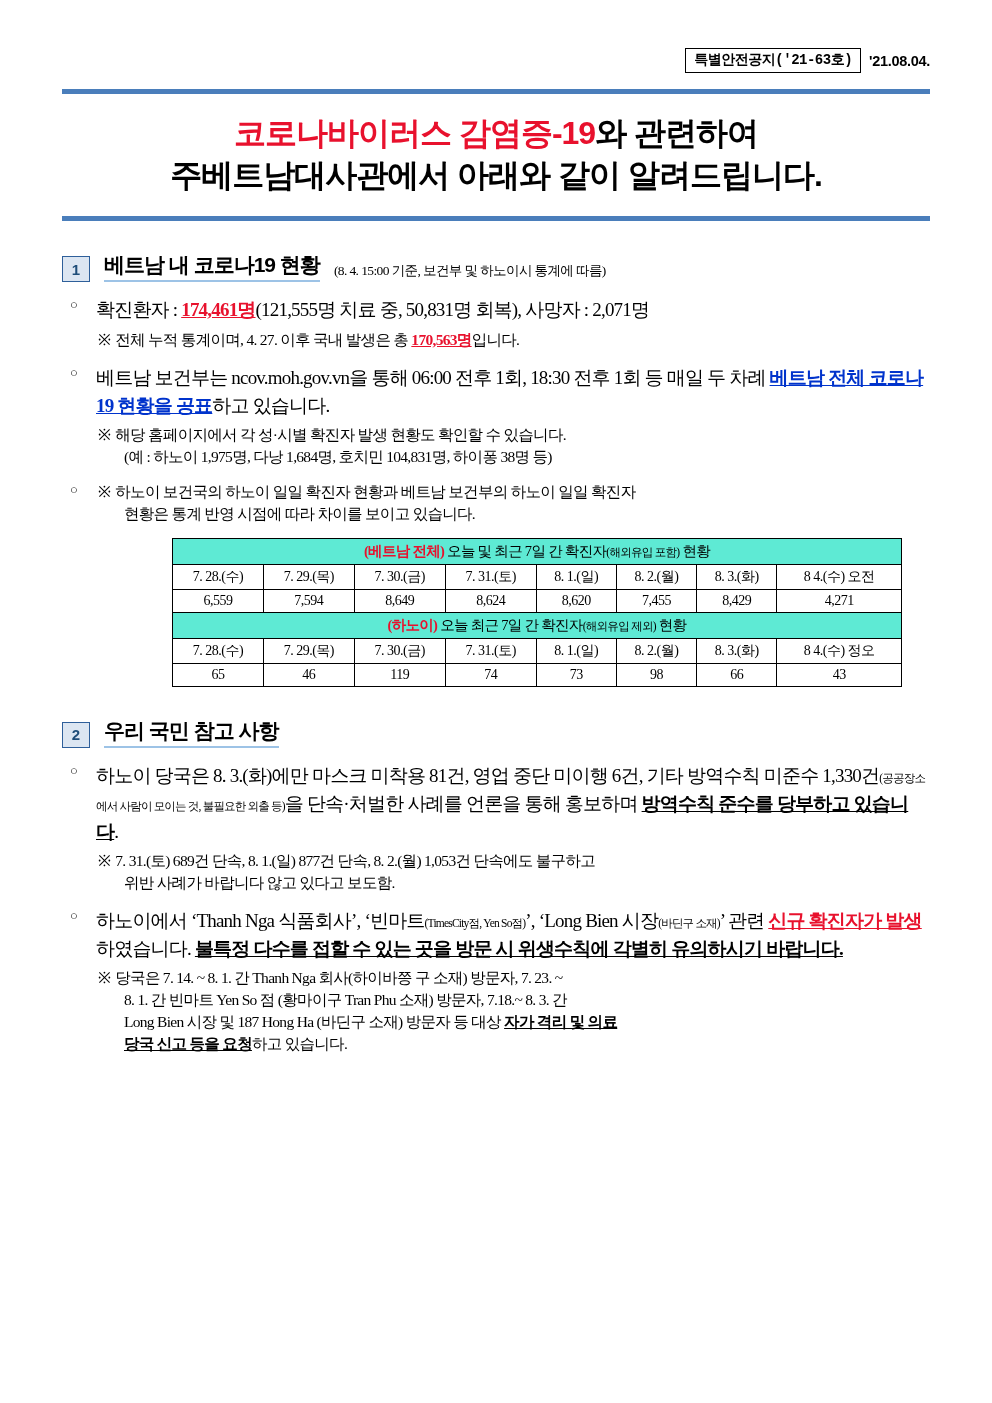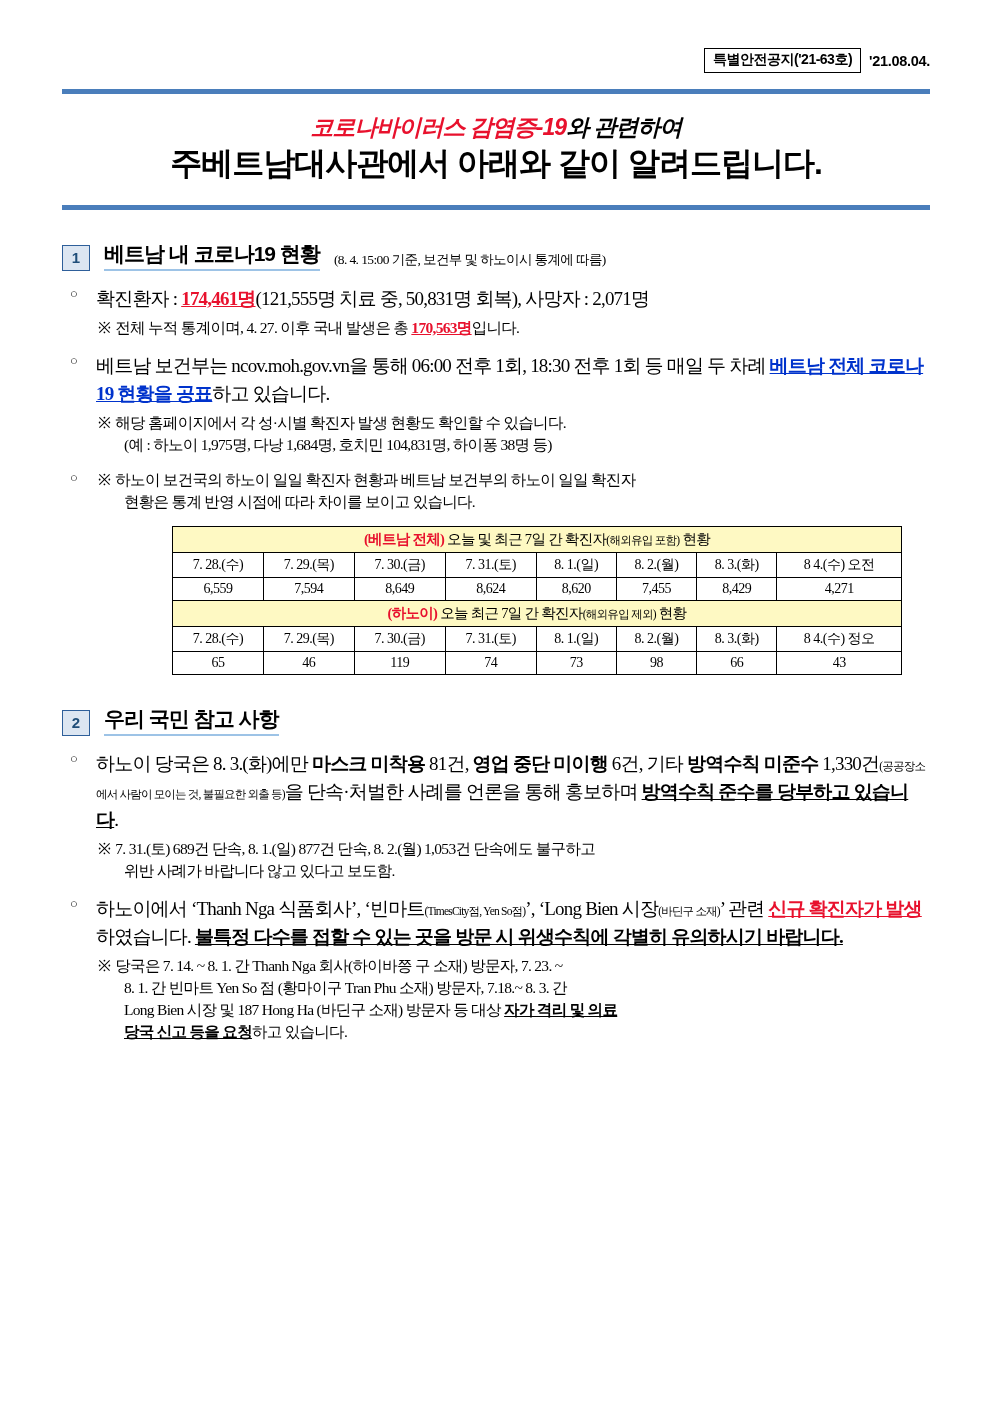--- a/index.html
+++ b/index.html
@@ -11,35 +11,35 @@
     color: #000000;
     position: relative;
     overflow: hidden;
   }
   .page { padding: 44px 62px 0 62px; box-sizing: border-box; width:992px; }
 
   
   .notice-row { display:flex; justify-content:flex-end; align-items:center; gap:8px; margin-top:4px; }
   .notice-box {
     border:1.5px solid #000; padding:2px 8px 3px 8px;
-    font-family:Liberation Sans, sans-serif;
+    font-family:Liberation Mono, monospace;
     font-weight:bold; font-size:14px; letter-spacing:-0.5px;
   }
   .notice-date {
     font-family:"Liberation Sans", sans-serif;
     font-weight:bold; font-size:14.5px; letter-spacing:-0.3px;
   }
 
   .rule-top { height:5px; background:#4a7ebb; margin-top:16px; }
   .rule-bottom { height:5px; background:#4a7ebb; margin-top:8px; }
 
   
   .title-block { text-align:center; padding:18px 0 12px 0; }
   .title-line { font-family:"Liberation Sans", sans-serif; font-weight:bold; letter-spacing:-1px; line-height:1.32; }
-  .t1 { font-size:23px;font-style:italic; }
+  .t1 { font-size:32px; }
   .t1 .red { color:#e8112d; }
   .t1 .blk { color:#000; }
   .t2 { font-size:32px; color:#000; }
 
   
   .sec { margin-top:30px; display:flex; align-items:flex-end; gap:14px; }
   .sec-num {
     width:28px; height:26px; background:#dce6f2; border:1.2px solid #2e5f9a;
     color:#1f4e79; font-family:"Liberation Sans", sans-serif; font-weight:bold;
     font-size:15px; display:flex; align-items:center; justify-content:center;
@@ -61,32 +61,32 @@
   .note {
     font-size:15.5px; line-height:1.42; letter-spacing:-0.7px; margin-top:4px;
     padding-left:2px;
   }
   .note .mk { margin-right:5px; }
   .note-indent { padding-left:26px; display:block; }
   .red { color:#e8112d; }
   .redu { color:#e8112d; text-decoration:underline; font-weight:bold; }
   .blueu { color:#0033cc; text-decoration:underline; font-weight:bold; }
   .redub { color:#e8112d; text-decoration:underline; font-weight:bold; }
-  .b { font-weight:bold;margin-top:36px; }
+  .b { font-weight:normal;margin-top:36px; }
   .bu { font-weight:bold; text-decoration:underline; }
 
   
   .tbl-wrap { margin:10px 0 0 110px; }
   table.stats { border-collapse:collapse; width:730px; }
   table.stats td, table.stats th {
     border:1px solid #000; text-align:center; font-size:14px; padding:3px 2px;
     letter-spacing:-0.5px; font-weight:normal;
   }
   table.stats tr.hdr td {
-    background:#fef9c3; font-size:14.5px; letter-spacing:-0.7px;
+    background:#5eead4; font-size:14.5px; letter-spacing:-0.7px;
   }
   table.stats tr.hdr td .red { font-weight:bold; }
   .small { font-size:11.5px; }
   .dates td { font-size:13.5px; }
   .vals td { font-size:14px; }
 </style>
 </head>
 <body>
 
 <div class="page">

